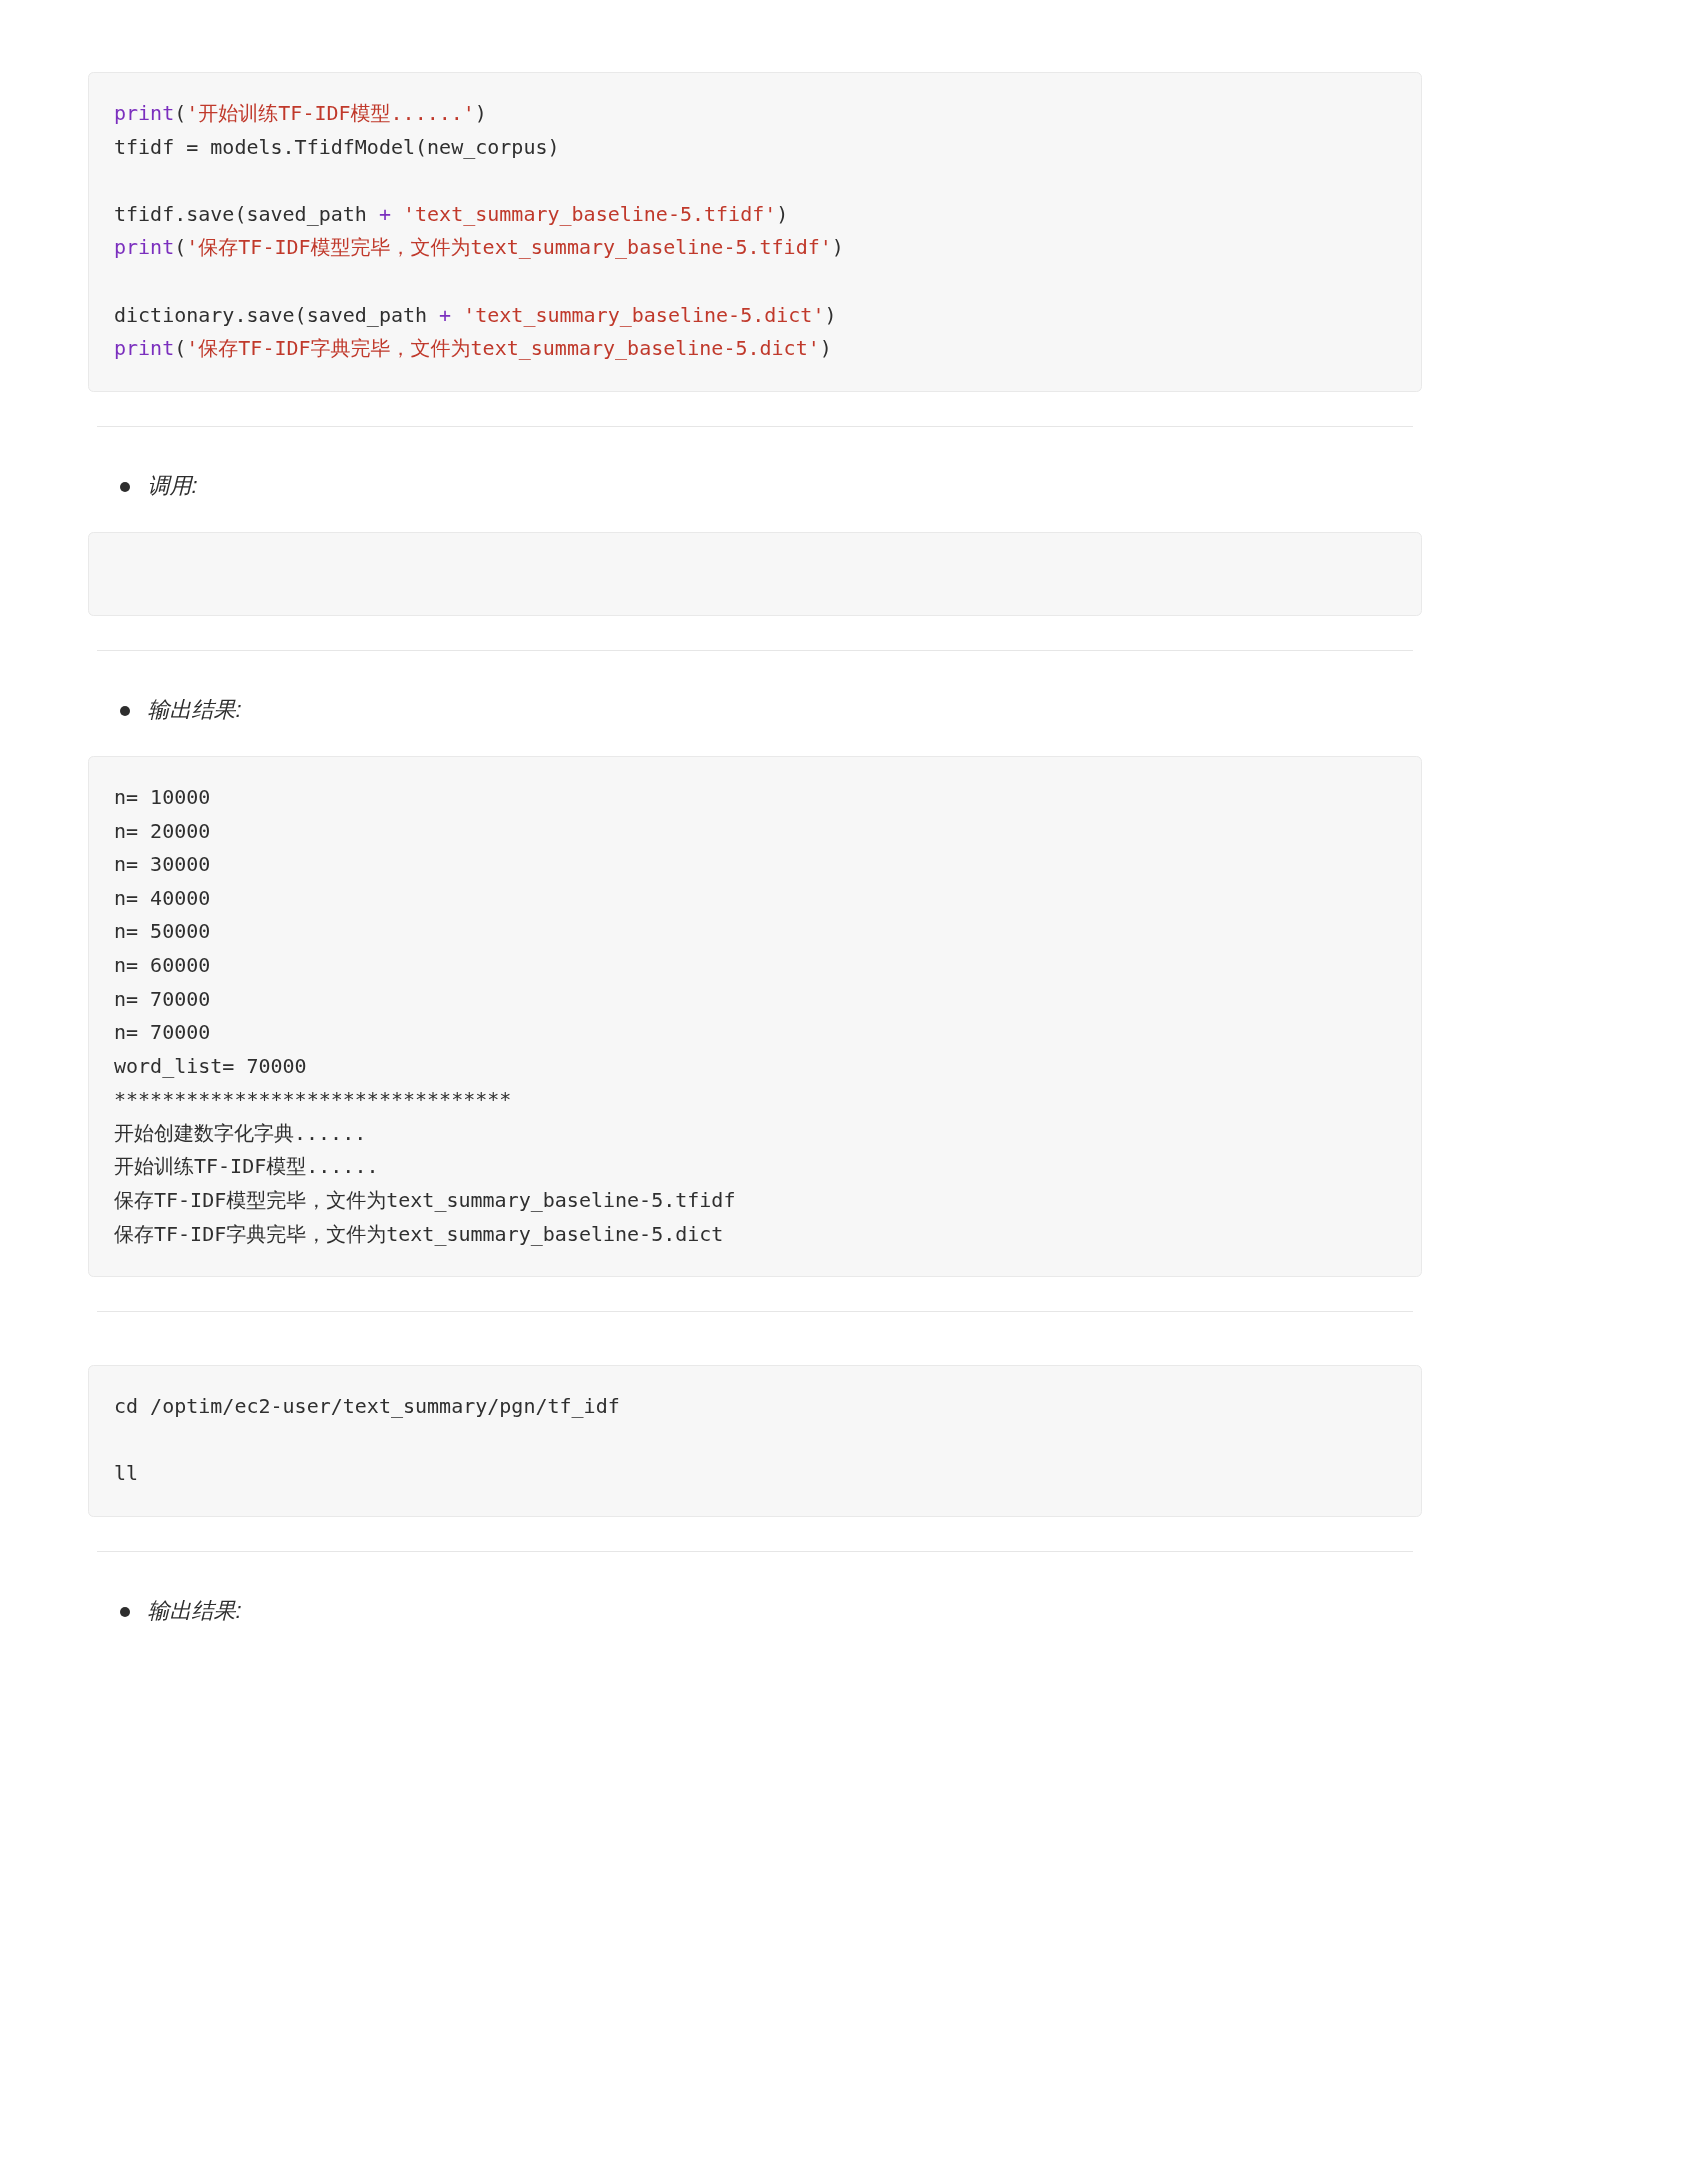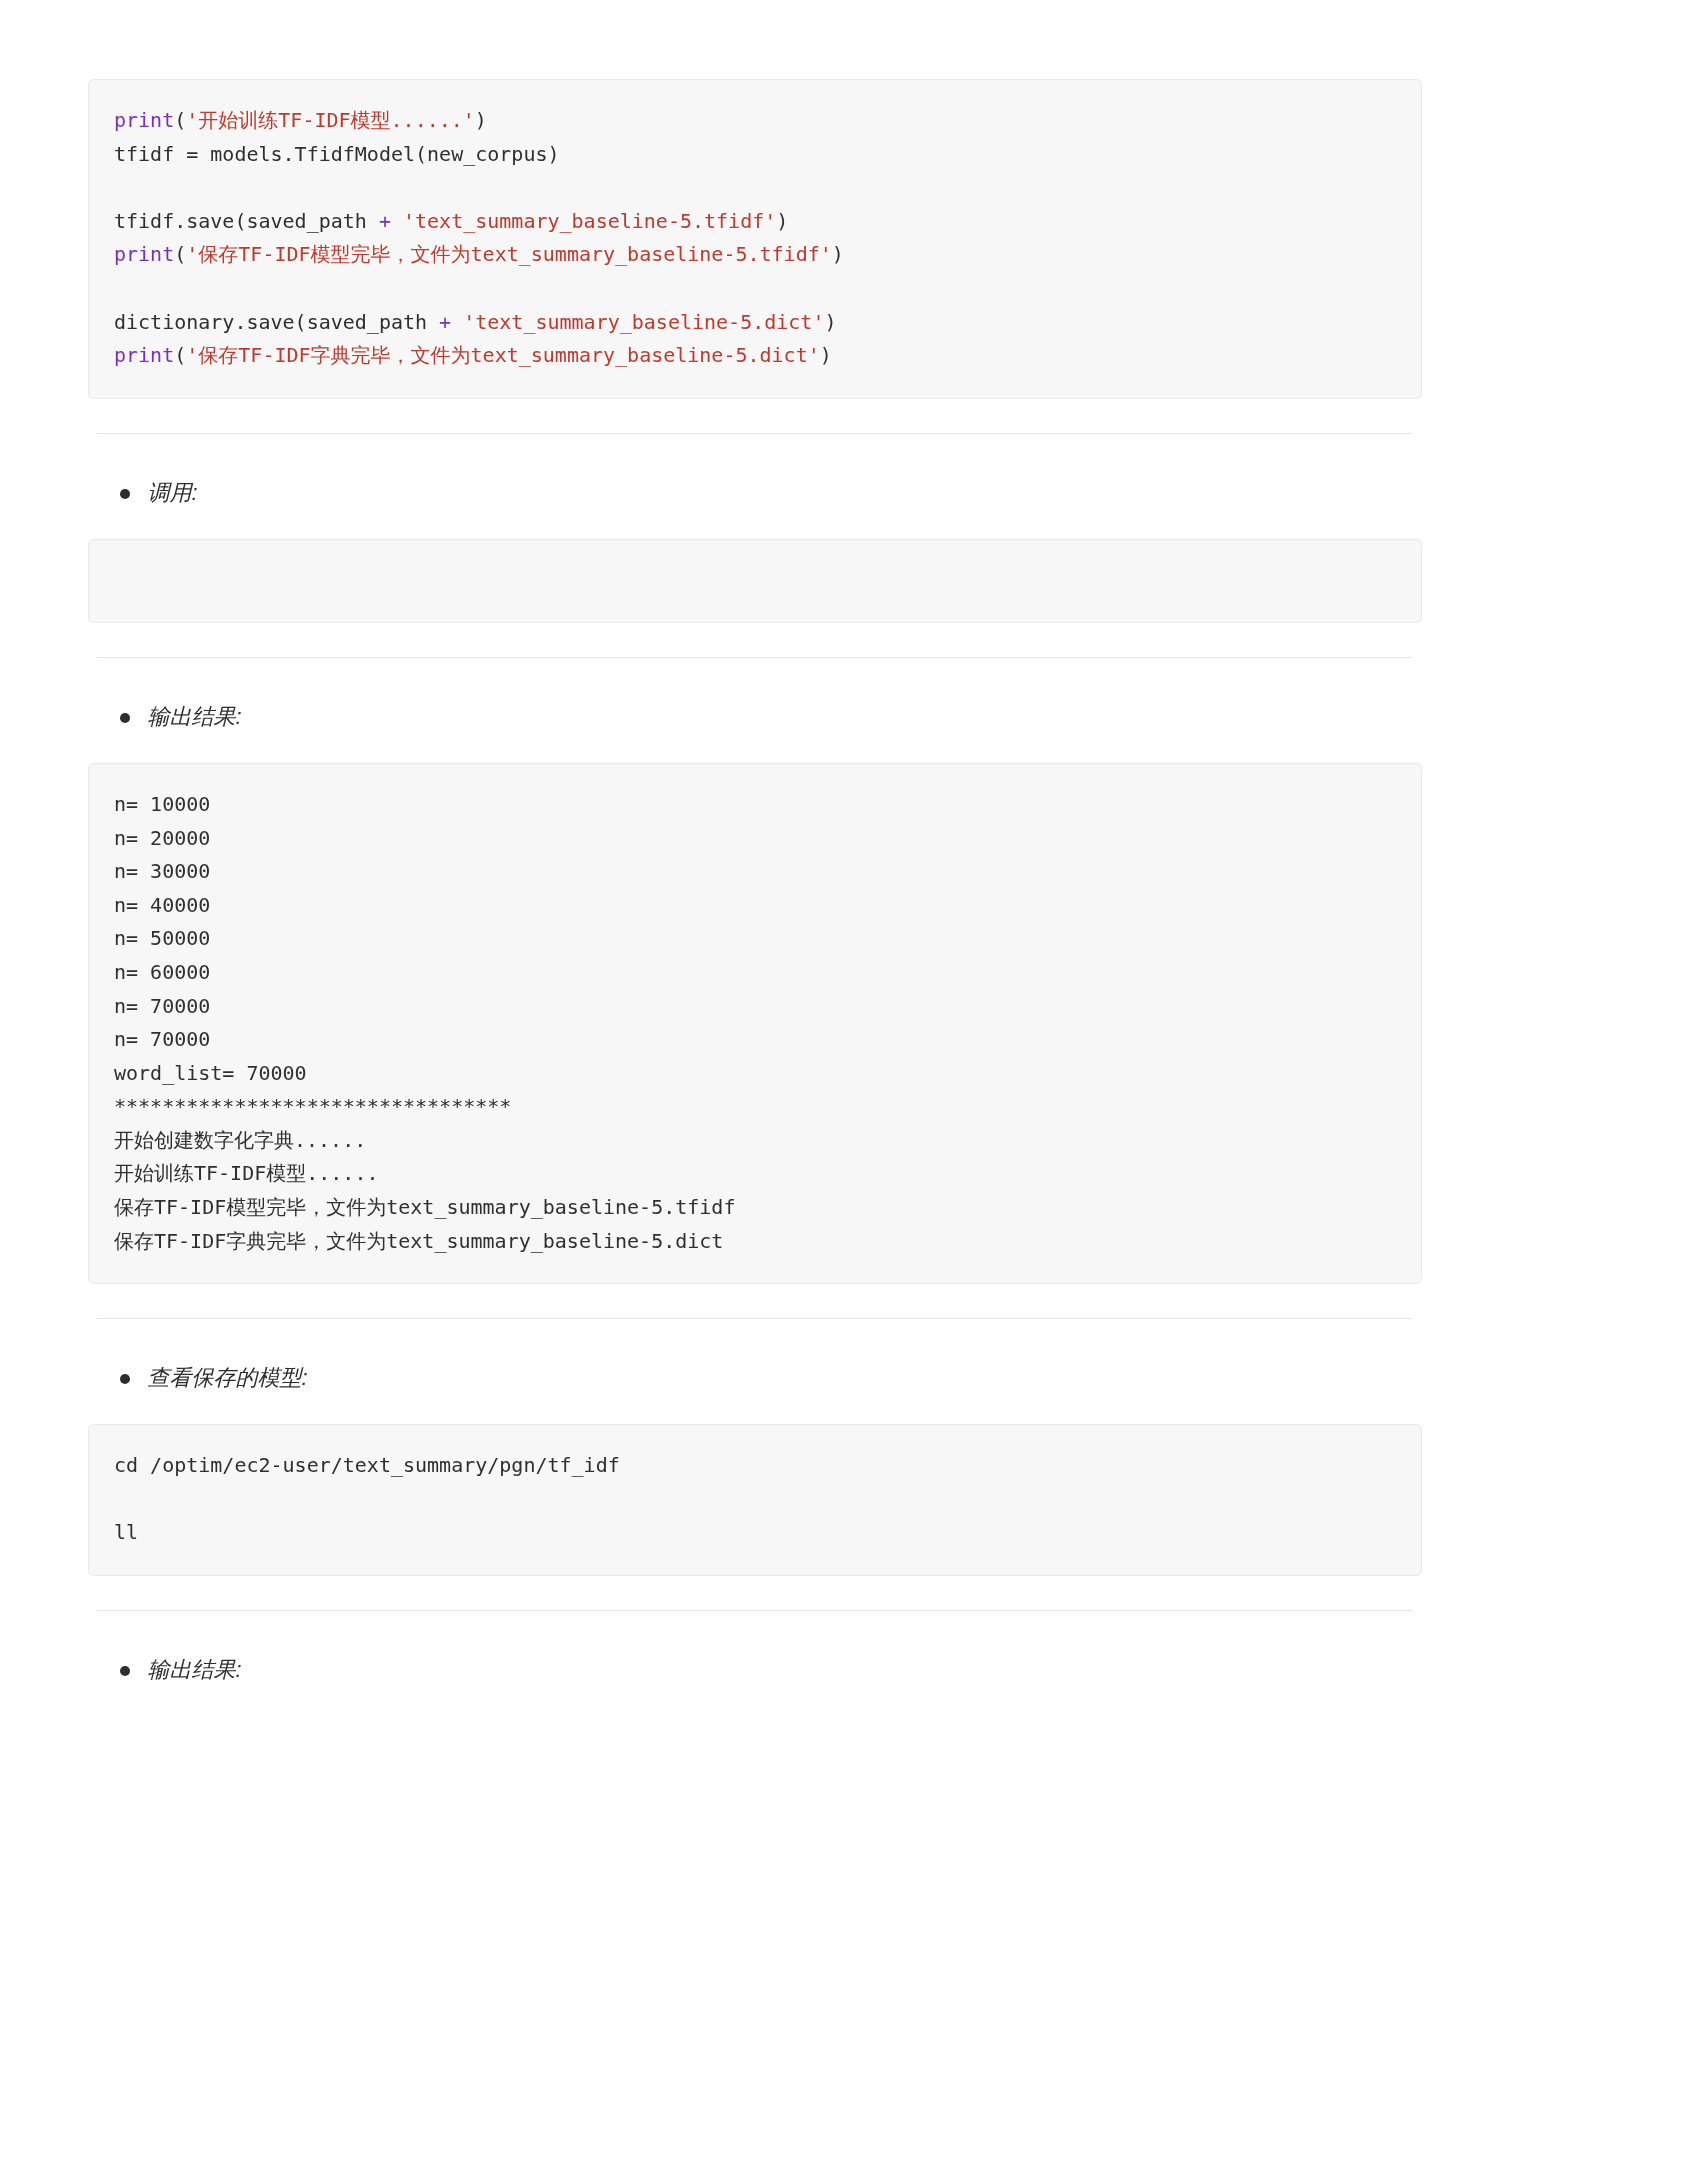--- a/index.html
+++ b/index.html
@@ -11,21 +11,21 @@
     width: 1687px;
     height: 2183px;
     font-family: "Liberation Sans", sans-serif;
     color: #2d2d2d;
     -webkit-font-smoothing: antialiased;
   }
   .page {
     position: relative;
     width: 1510px;
     min-height: 2183px;
-    padding: 7px;
+    padding: 0;
     box-sizing: border-box;
   }
   .content {
     margin: 0 auto;
     width: 1334px;
     padding-top: 72px;
   }
 
   
   .codeblock {
@@ -97,24 +97,20 @@
         <div class="spacer-sm"></div>
         <div class="codeblock"><div class="line">&nbsp;</div></div>
         <div class="hr"></div>
         <div class="bullet-row">
           <span class="bullet-dot"></span>
           <span class="bullet-text">输出结果:</span>
         </div>
         <div class="spacer-sm"></div>
         <div class="codeblock"><div class="line"><span class="plain">n= 10000</span></div><div class="line"><span class="plain">n= 20000</span></div><div class="line"><span class="plain">n= 30000</span></div><div class="line"><span class="plain">n= 40000</span></div><div class="line"><span class="plain">n= 50000</span></div><div class="line"><span class="plain">n= 60000</span></div><div class="line"><span class="plain">n= 70000</span></div><div class="line"><span class="plain">n= 70000</span></div><div class="line"><span class="plain">word_list= 70000</span></div><div class="line"><span class="plain">*********************************</span></div><div class="line"><span class="plain">开始创建数字化字典......</span></div><div class="line"><span class="plain">开始训练TF-IDF模型......</span></div><div class="line"><span class="plain">保存TF-IDF模型完毕，文件为text_summary_baseline-5.tfidf</span></div><div class="line"><span class="plain">保存TF-IDF字典完毕，文件为text_summary_baseline-5.dict</span></div></div>
         <div class="hr"></div>
-        <div class="bullet-row">
-          <span class="bullet-dot"></span>
-          <span class="bullet-text">查看保存的模型:</span>
-        </div>
         <div class="spacer-sm"></div>
         <div class="codeblock"><div class="line"><span class="plain">cd /optim/ec2-user/text_summary/pgn/tf_idf</span></div><div class="line">&nbsp;</div><div class="line"><span class="plain">ll</span></div></div>
         <div class="hr"></div>
         <div class="bullet-row">
           <span class="bullet-dot"></span>
           <span class="bullet-text">输出结果:</span>
         </div>
         <div class="spacer-sm"></div>
       </div>
   </div>

